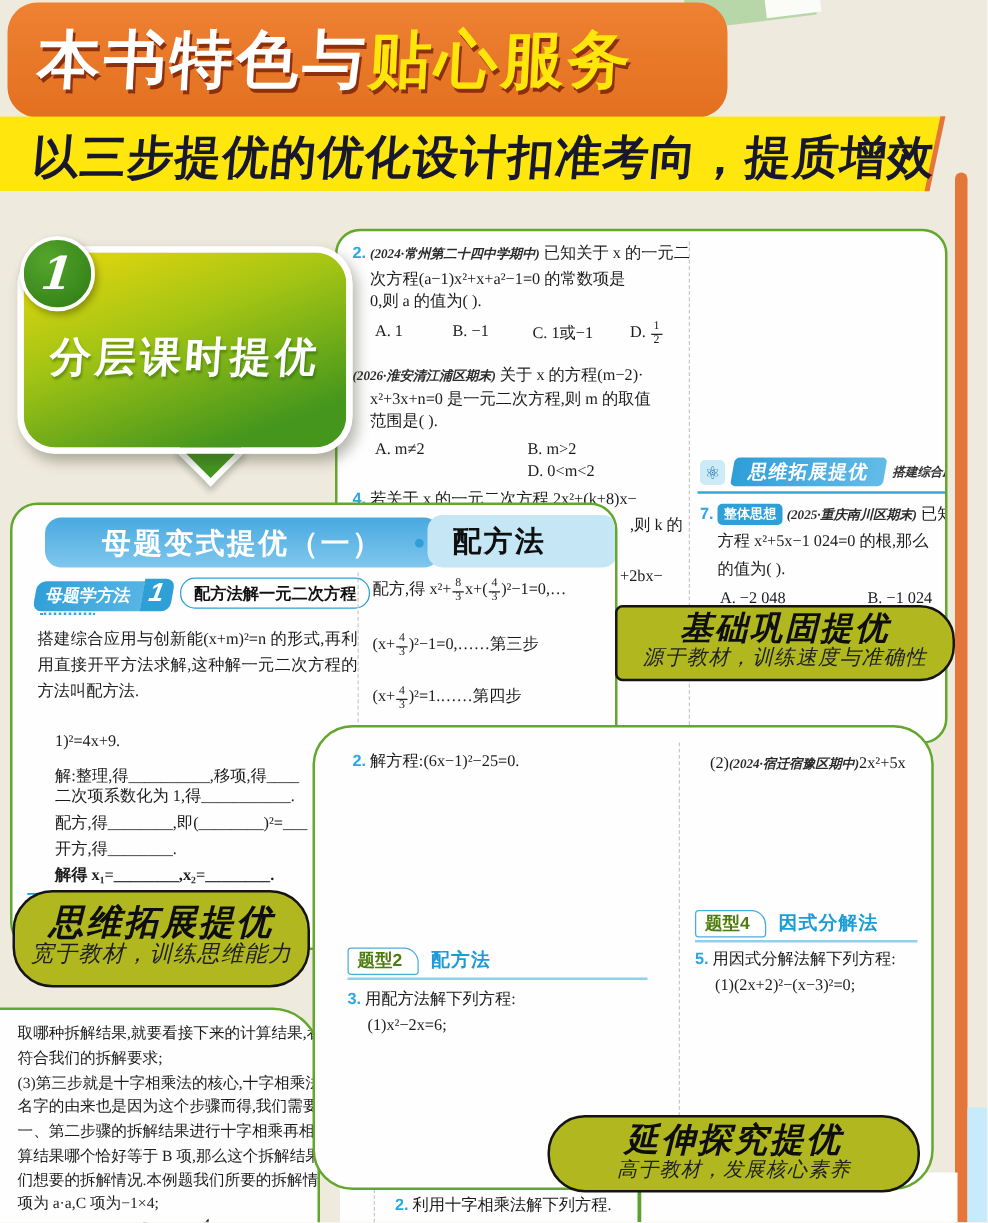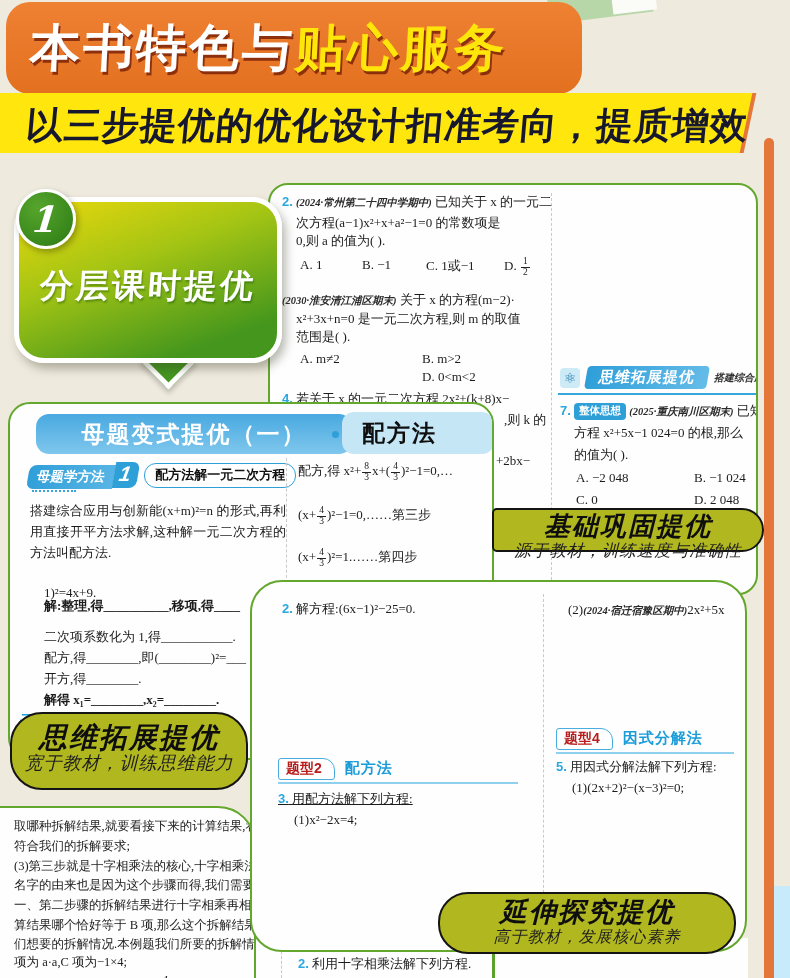--- a/index.html
+++ b/index.html
@@ -34,21 +34,21 @@
   
   .xicon{display:inline-block;width:20px;height:20px;background:#cdeaf7;border-radius:4px;color:#1976ad;
          font-size:14px;line-height:20px;text-align:center;vertical-align:middle;}
   .xbadge{display:inline-block;background:linear-gradient(100deg,#2e9ed8,#65bce8);color:#fff;font-weight:bold;
           font-size:15px;padding:2px 13px;border-radius:4px;transform:skewX(-10deg);margin-left:6px;vertical-align:middle;letter-spacing:1px;}
   .xtag{font-style:italic;font-size:10px;color:#333;margin-left:6px;vertical-align:middle;font-weight:bold;}
   .tagchip{display:inline-block;background:#2f9fd8;color:#fff;font-size:10.5px;font-weight:bold;
            padding:1.5px 5px;border-radius:4px;vertical-align:1px;}
   
   .ttab{display:inline-block;background:#fff;border:1.5px solid #49aede;border-radius:3px 12px 3px 3px;
-        color:#b91c1c;font-weight:bold;font-size:14px;padding:1px 12px 1px 7px;}
+        color:#4d7c0f;font-weight:bold;font-size:14px;padding:1px 12px 1px 7px;}
   .tlabel{color:#1a9cd8;font-weight:bold;font-size:15px;margin-left:10px;letter-spacing:1px;}
   .tunder{position:absolute;height:2px;background:#8fd0ef;}
   .subtopic{color:#1ba2dc;font-weight:bold;font-size:15px;letter-spacing:1px;}
 </style>
 </head>
 <body>
 
 <div class="stage">
 
   <div class="abs" style="left:548px;top:-12px;width:104px;height:30px;background:#b7d7a8;transform:rotate(-7deg);"></div>
@@ -78,21 +78,21 @@
     <div class="abs serif" style="left:26px;top:47px;">0,则 a 的值为(      ).</div>
     <div class="abs serif" style="left:30px;top:72px;">A. 1</div>
     <div class="abs serif" style="left:92px;top:72px;">B. −1</div>
     <div class="abs serif" style="left:156px;top:72px;">C. 1或−1</div>
     <div class="abs serif" style="left:234px;top:72px;">
       <span>D.</span>
       <span class="frac"><span class="fn">1</span><span class="fd">2</span></span>
     </div>
 
     <div class="abs serif" style="left:12px;top:106px;">
-      <span class="cite">(2030·淮安清江浦区期末)</span>
+      <span class="cite">(2026·淮安清江浦区期末)</span>
       <span>关于 x 的方程(m−2)·</span>
     </div>
     <div class="abs serif" style="left:26px;top:125px;">x²+3x+n=0 是一元二次方程,则 m 的取值</div>
     <div class="abs serif" style="left:26px;top:143px;">范围是(      ).</div>
     <div class="abs serif" style="left:30px;top:166px;">A. m≠2</div>
     <div class="abs serif" style="left:152px;top:166px;">B. m&gt;2</div>
     <div class="abs serif" style="left:30px;top:184px;margin-top:40px;">C. m&lt;2</div>
     <div class="abs serif" style="left:152px;top:184px;">D. 0&lt;m&lt;2</div>
 
     <div class="abs serif" style="left:12px;top:205px;">
@@ -114,21 +114,21 @@
       <span>已知 m</span>
     </div>
     <div class="abs serif" style="left:304px;top:239px;">方程 x²+5x−1 024=0 的根,那么</div>
     <div class="abs serif" style="left:304px;top:261px;">的值为(      ).</div>
     <div class="abs serif" style="left:306px;top:285px;">A. −2 048</div>
     <div class="abs serif" style="left:424px;top:285px;">B. −1 024</div>
     <div class="abs serif" style="left:306px;top:307px;">C. 0</div>
     <div class="abs serif" style="left:424px;top:307px;">D. 2 048</div>
   </div>
 
-  <div class="abs" style="left:254px;top:938px;width:494px;height:40px;background:#fefefe;z-index:1;overflow:hidden;">
+  <div class="abs" style="left:272px;top:938px;width:494px;height:40px;background:#fefefe;z-index:1;overflow:hidden;">
     <div class="dashv" style="left:27px;top:4px;bottom:0;"></div>
     <div class="abs" style="left:238px;top:0;width:2.5px;height:40px;background:#5aa22b;"></div>
     <div class="abs serif" style="left:44px;top:17px;">
       <span class="qnum">2.</span>
       <span>利用十字相乘法解下列方程.</span>
     </div>
   </div>
 
   <div class="page" style="left:8px;top:402px;width:486px;height:358px;border-radius:22px;z-index:2;">
     <div class="p2head" style="left:26px;top:10px;width:316px;height:40px;">母题变式提优（一）</div>
@@ -139,21 +139,21 @@
 
     <div class="abs" style="left:18px;top:58px;white-space:nowrap;">
       <span class="mtbadge">母题学方法</span><span class="mtnum">1</span><span class="mtpill">配方法解一元二次方程</span>
     </div>
     <div class="abs" style="left:22px;top:86px;width:44px;border-bottom:2px dotted #3aa3da;"></div>
 
     <div class="abs serif" style="left:20px;top:96px;width:256px;white-space:normal;line-height:21px;text-align:justify;">搭建综合应用与创新能(x+m)²=n 的形式,再利用直接开平方法求解,这种解一元二次方程的方法叫配方法.</div>
 
     <div class="abs serif" style="left:34px;top:181px;">1)²=4x+9.</div>
 
-    <div class="abs serif" style="left:34px;top:193px;font-weight:bold;">解:整理,得__________,移项,得____</div>
+    <div class="abs serif" style="left:34px;top:208px;">解:整理,得__________,移项,得____</div>
     <div class="abs serif" style="left:34px;top:224px;">二次项系数化为 1,得___________.</div>
     <div class="abs serif" style="left:34px;top:245px;">配方,得________,即(________)²=___</div>
     <div class="abs serif" style="left:34px;top:266px;">开方,得________.</div>
     <div class="abs serif" style="left:34px;top:287px;font-weight:bold;">解得 x₁=________,x₂=________.</div>
     <div class="abs subtopic" style="left:10px;top:308px;">子题练思维</div>
 
     <div class="dashv" style="left:276px;top:54px;height:130px;"></div>
 
     <div class="abs serif" style="left:288px;top:58px;">
       <span>配方,得 x²+</span><span class="frac"><span class="fn">8</span><span class="fd">3</span></span><span>x+(</span><span class="frac"><span class="fn">4</span><span class="fd">3</span></span><span>)²−1=0,…</span>
@@ -185,41 +185,41 @@
 
     <div class="abs serif" style="left:30px;top:18px;">
       <span class="qnum">2.</span>
       <span>解方程:(6x−1)²−25=0.</span>
     </div>
 
     <div class="abs" style="left:26px;top:176px;white-space:nowrap;">
       <span class="ttab">题型2</span><span class="tlabel">配方法</span>
     </div>
     <div class="tunder" style="left:26px;top:200px;width:240px;"></div>
-    <div class="abs serif" style="left:26px;top:208px;text-decoration:underline;">
+    <div class="abs serif" style="left:26px;top:208px;">
       <span class="qnum">3.</span>
       <span>用配方法解下列方程:</span>
     </div>
-    <div class="abs serif" style="left:42px;top:230px;">(1)x²−2x=4;</div>
+    <div class="abs serif" style="left:42px;top:230px;">(1)x²−2x=6;</div>
 
     <div class="abs serif" style="left:316px;top:20px;">
       <span>(2)</span><span class="cite">(2024·宿迁宿豫区期中)</span><span>2x²+5x</span>
     </div>
     <div class="abs" style="left:304px;top:146px;white-space:nowrap;">
       <span class="ttab">题型4</span><span class="tlabel">因式分解法</span>
     </div>
     <div class="tunder" style="left:304px;top:170px;width:178px;"></div>
     <div class="abs serif" style="left:304px;top:176px;">
       <span class="qnum">5.</span>
       <span>用因式分解法解下列方程:</span>
     </div>
     <div class="abs serif" style="left:320px;top:198px;">(1)(2x+2)²−(x−3)²=0;</div>
   </div>
 
-  <div class="olabel" style="left:492px;top:508px;width:272px;height:44px;border-radius:6px 28px 28px 6px;">
+  <div class="olabel" style="left:492px;top:484px;width:272px;height:61px;border-radius:6px 28px 28px 6px;">
     <div class="t" style="font-size:26px;margin-top:2px;">基础巩固提优</div>
     <div class="s" style="font-size:16.5px;">源于教材，训练速度与准确性</div>
   </div>
   <div class="olabel" style="left:10px;top:712px;width:238px;height:78px;border-radius:32px;">
     <div class="t" style="font-size:28px;margin-top:8px;">思维拓展提优</div>
     <div class="s" style="font-size:18px;">宽于教材，训练思维能力</div>
   </div>
   <div class="olabel" style="left:438px;top:892px;width:298px;height:62px;border-radius:30px;">
     <div class="t" style="font-size:27px;margin-top:3px;">延伸探究提优</div>
     <div class="s" style="font-size:16px;">高于教材，发展核心素养</div>

